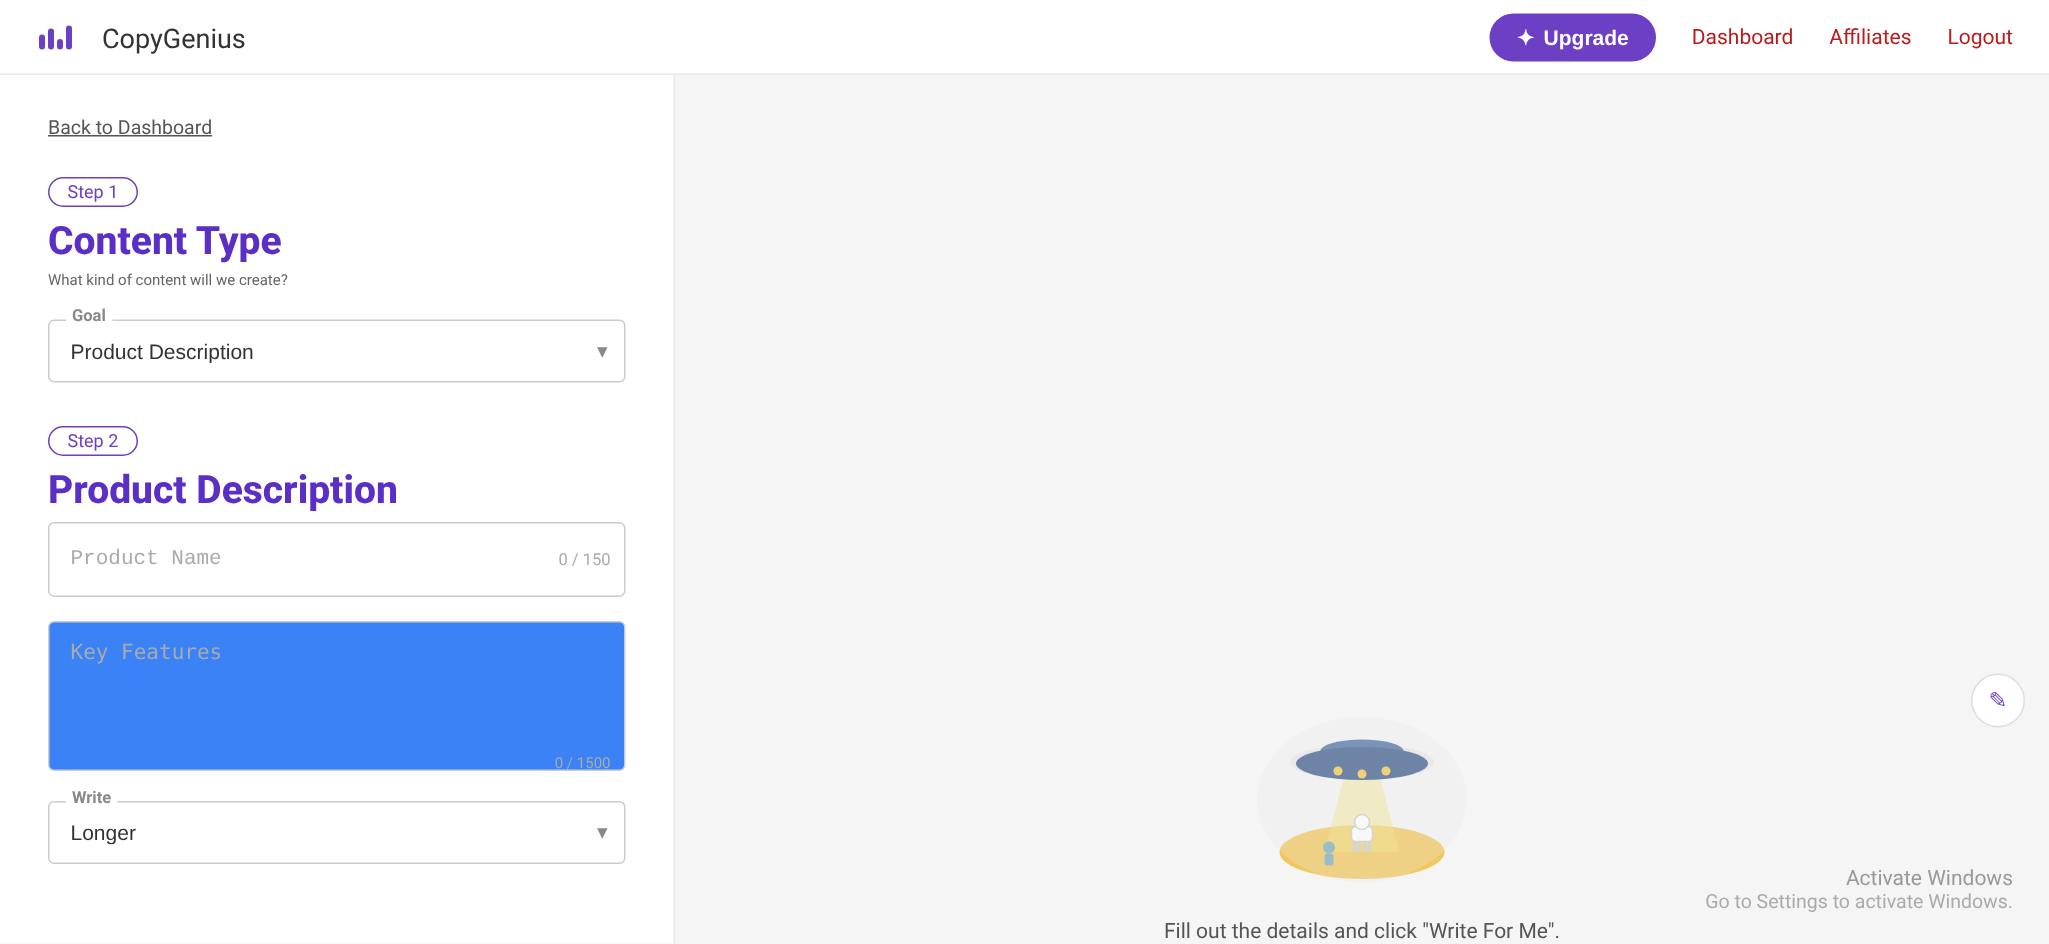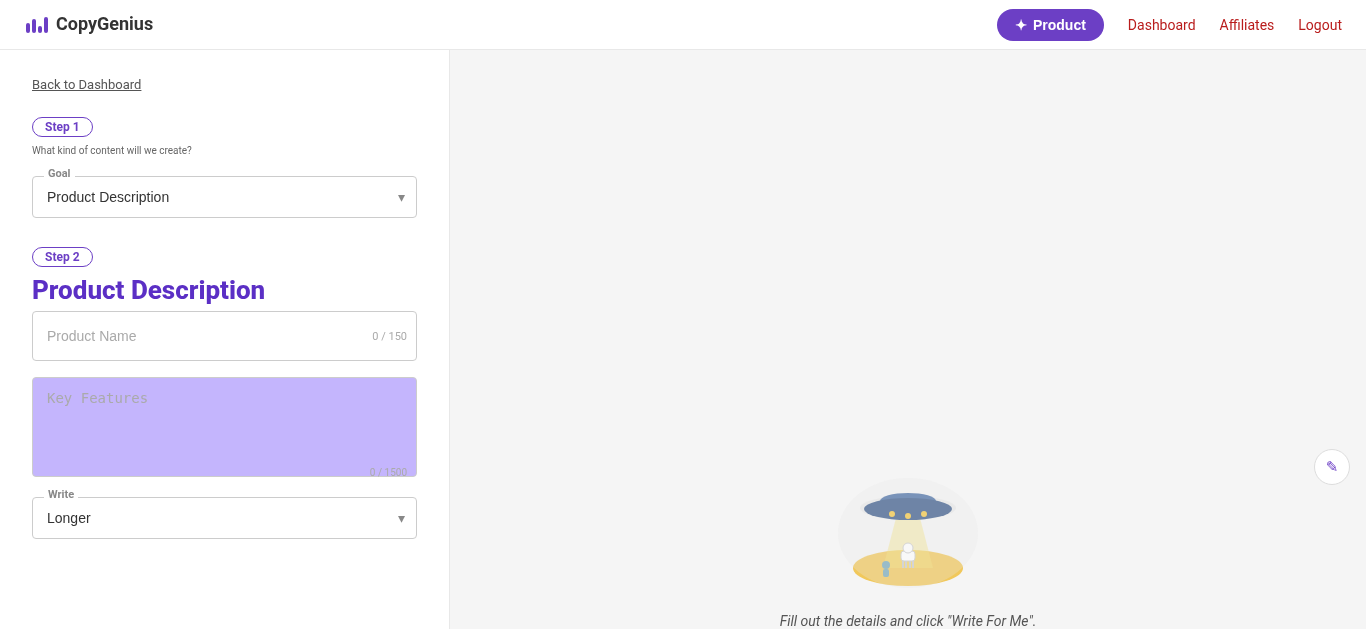--- a/index.html
+++ b/index.html
@@ -21,23 +21,23 @@
       height: 50px;
       border-bottom: 1px solid #e8e8e8;
       position: fixed;
       top: 0;
       left: 0;
       right: 0;
       z-index: 100;
     }
     .logo {
       display: flex;
-      align-items: flex-start;
-      gap: 8px;
-      font-weight: 700;
+      align-items: flex-end;
+      gap: 20px;
+      font-weight: 400;
       font-size: 18px;
       color: #333;
     }
     .logo-icon {
       display: flex;
       align-items: center;
       gap: 2px;
     }
     .nav-links {
       display: flex;
@@ -95,21 +95,21 @@
       margin-bottom: 24px;
     }
 
     .step-badge {
       display: inline-block;
       border: 1.5px solid #6c3fc5;
       border-radius: 12px;
       padding: 2px 12px;
       font-size: 12px;
       color: #6c3fc5;
-      font-weight: 700;
+      font-weight: 400;
       margin-bottom: 8px;
     }
 
     .section-title {
       font-size: 26px;
       font-weight: 800;
       color: #5b2fc5;
       margin-bottom: 6px;
     }
 
@@ -170,20 +170,21 @@
     }
     .text-input {
       width: 100%;
       border: 1px solid #ccc;
       border-radius: 4px;
       padding: 16px 14px;
       font-size: 14px;
       color: #333;
       outline: none;
       background: #fff;
+      font-family: Liberation Mono, monospace;
     }
     .text-input::placeholder { color: #aaa; }
     .char-count {
       position: absolute;
       right: 10px;
       top: 50%;
       transform: translateY(-50%);
       font-size: 11px;
       color: #aaa;
     }
@@ -194,21 +195,21 @@
       margin-bottom: 16px;
     }
     .text-area {
       width: 100%;
       border: 1px solid #ccc;
       border-radius: 4px;
       padding: 12px 14px;
       font-size: 14px;
       color: #333;
       outline: none;
-      background: #c4b5fd;
+      background: #3b82f6;
       resize: none;
       height: 100px;
     }
     .text-area::placeholder { color: #aaa; }
     .char-count-bottom {
       position: absolute;
       right: 10px;
       bottom: 3px;
       font-size: 10px;
       color: #aaa;
@@ -242,21 +243,20 @@
       color: #6c3fc5;
       font-size: 15px;
     }
 
     
     .illustration-area {
       display: flex;
       flex-direction: column;
       align-items: center;
       gap: 20px;
-      font-style: italic;
     }
 
     
     .empty-state-text {
       font-size: 14px;
       color: #555;
       text-align: center;
     }
 
     .activate-windows {
@@ -290,37 +290,38 @@
         <rect x="8" y="6" width="4" height="14" rx="2" fill="#6c3fc5"></rect>
         <rect x="14" y="13" width="4" height="7" rx="2" fill="#6c3fc5"></rect>
         <rect x="20" y="4" width="4" height="16" rx="2" fill="#6c3fc5"></rect>
       </svg>
     </div>
     <span>CopyGenius</span>
   </div>
   <nav class="nav-links">
     <button class="upgrade-btn">
       <span class="shield">✦</span>
-      <span>Product</span>
+      <span>Upgrade</span>
     </button>
     <a class="nav-link">Dashboard</a>
     <a class="nav-link">Affiliates</a>
     <a class="nav-link">Logout</a>
   </nav>
 </header>
 
 <div class="main-layout">
 
   <div class="left-panel">
 
     <a class="back-link">Back to Dashboard</a>
 
     
     <div class="step-section">
       <div class="step-badge">Step 1</div>
+      <h2 class="section-title">Content Type</h2>
       <p class="section-subtitle">What kind of content will we create?</p>
 
       <div class="field-wrapper">
         <span class="field-label-float">Goal</span>
         <select class="select-field">
           <option>Product Description</option>
           <option>Blog Post</option>
           <option>Ad Copy</option>
           <option>Social Media Post</option>
         </select>
@@ -393,15 +394,19 @@
 
         <circle cx="68" cy="132" r="4" fill="#7ab"></circle>
         <rect x="65" y="136" width="6" height="8" rx="2" fill="#7ab"></rect>
 
         <ellipse cx="90" cy="100" rx="70" ry="55" fill="#e8e8e8" opacity="0.3"></ellipse>
       </svg>
 
       <p class="empty-state-text">Fill out the details and click "Write For Me".</p>
     </div>
 
+    <div class="activate-windows">
+      <div class="aw-title">Activate Windows</div>
+      <div class="aw-sub">Go to Settings to activate Windows.</div>
+    </div>
 
   </div>
 </div>
 
 </body></html>

